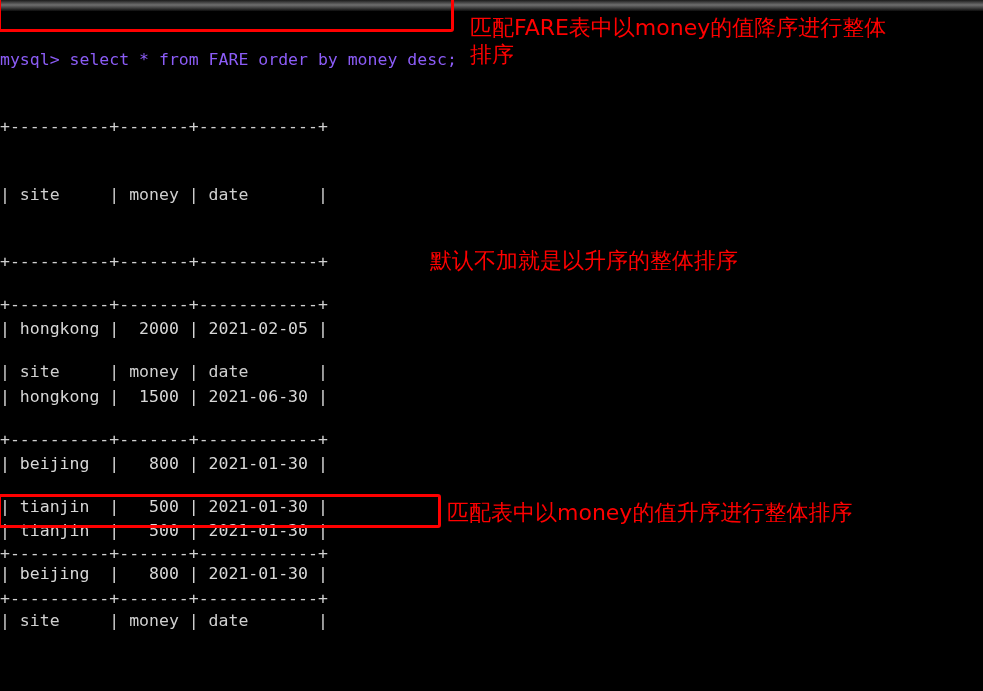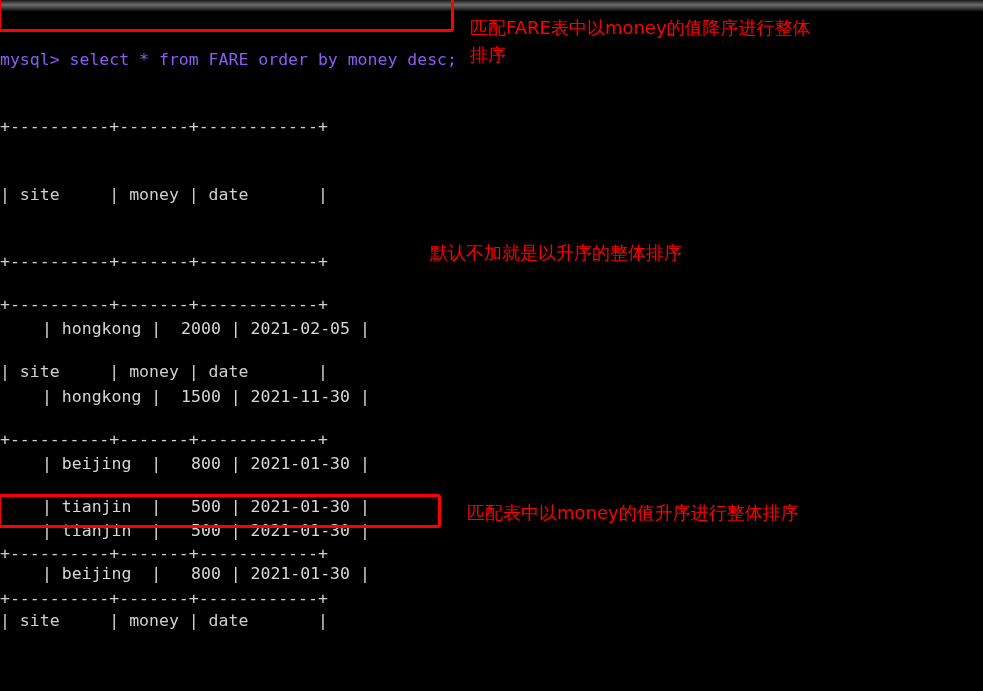--- a/index.html
+++ b/index.html
@@ -41,57 +41,57 @@
     white-space: pre;
     letter-spacing: 0px;
   }
   .term-line {
     height: 22.45px;
     white-space: pre;
     font-family: "DejaVu Sans Mono", "Liberation Mono", monospace;
   }
   .term-line.prompt { color: #8b5cf6; }
   .term-line.rule   { color: #cfcfcf; }
-  .term-line.data   { color: #d8d8d8; margin-left: 42px; }
+  .term-line.data   { color: #d8d8d8; }
 
   
   .hl-box {
     position: absolute;
     border: 3px solid #ff0000;
     border-radius: 3px;
     box-sizing: border-box;
     pointer-events: none;
     background: transparent;
   }
 
   
   .annot {
     position: absolute;
     color: #ff0000;
     font-family: "DejaVu Sans", "Liberation Sans", sans-serif;
-    font-size: 18px;
+    font-size: 22px;
     line-height: 27px;
     font-weight: 400;
     white-space: pre-wrap;
   }
 </style>
 </head>
 <body>
 
 <div id="screen">
 
   <div class="titlebar-strip"></div>
 
   <div class="term" style="top:4px;">
     <div class="term-line prompt">mysql&gt; select * from FARE order by money desc;</div>
     <div class="term-line rule">+----------+-------+------------+</div>
     <div class="term-line rule">| site     | money | date       |</div>
     <div class="term-line rule">+----------+-------+------------+</div>
     <div class="term-line data">| hongkong |  2000 | 2021-02-05 |</div>
-    <div class="term-line data">| hongkong |  1500 | 2021-11-30 |</div>
+    <div class="term-line data">| hongkong |  1500 | 2021-06-30 |</div>
     <div class="term-line data">| beijing  |   800 | 2021-01-30 |</div>
     <div class="term-line data">| tianjin  |   500 | 2021-01-30 |</div>
     <div class="term-line rule">+----------+-------+------------+</div>
     
   </div>
 
   <div class="term" style="top:249px;">
     <div class="term-line rule">+----------+-------+------------+</div>
     <div class="term-line rule">| site     | money | date       |</div>
     <div class="term-line rule">+----------+-------+------------+</div>
@@ -113,16 +113,16 @@
     
     
     
   </div>
 
   <div class="hl-box" style="left:-2px; top:-6px; width:456px; height:38px;"></div>
   <div class="hl-box" style="left:-2px; top:494px; width:443px; height:34px;"></div>
 
   <div class="annot" style="left:470px; top:14px; width:510px;">匹配FARE表中以money的值降序进行整体
 排序</div>
-  <div class="annot" style="left:430px; top:239px; width:400px;">默认不加就是以升序的整体排序</div>
-  <div class="annot" style="left:467px; top:499px; width:500px;">匹配表中以money的值升序进行整体排序</div>
+  <div class="annot" style="left:430px; top:247px; width:400px;">默认不加就是以升序的整体排序</div>
+  <div class="annot" style="left:447px; top:499px; width:500px;">匹配表中以money的值升序进行整体排序</div>
 
 </div>
 
 </body></html>

